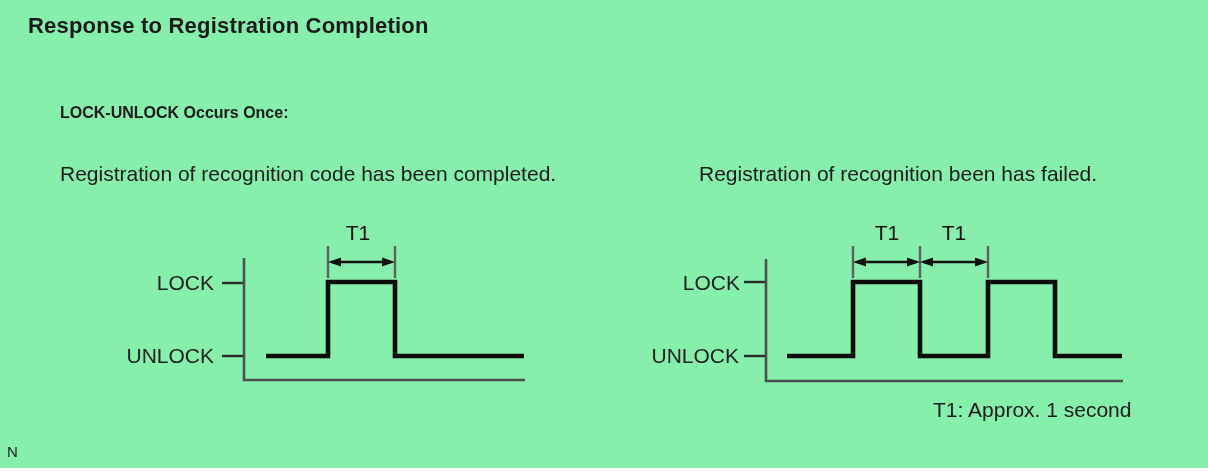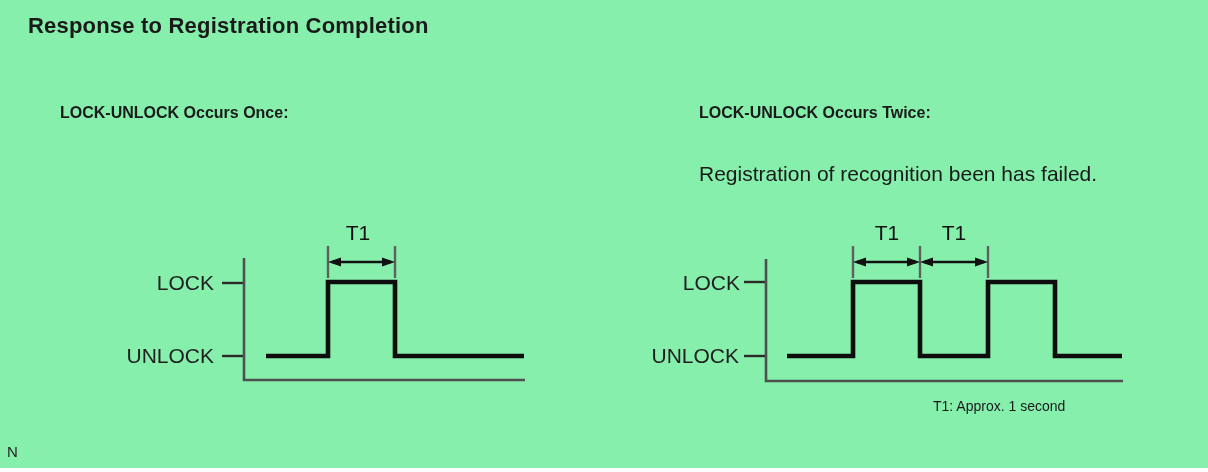--- a/index.html
+++ b/index.html
@@ -56,41 +56,41 @@
   .waveform {
     stroke: #0d0d0d;
     stroke-width: 4.6;
     fill: none;
     stroke-linejoin: miter;
   }
   .timing-note {
     position: absolute;
     left: 933px;
     top: 398px;
-    font-size: 14px;
+    font-size: 21px;
     white-space: nowrap;
   }
   .footnote-marker {
     position: absolute;
     left: 7px;
     top: 443px;
     font-size: 15px;
     color: #222222;
   }
 </style>
 </head>
 <body>
 
 <div class="canvas">
 
   <div class="doc-title">Response to Registration Completion</div>
 
   <div class="section-heading sec-left">LOCK-UNLOCK Occurs Once:</div>
-  <div class="section-heading sec-right">LOCK-UNLOCK Occurs Twice:</div>
 
+  <div class="section-desc sec-left">Registration of recognition code has been completed.</div>
   <div class="section-desc sec-right">Registration of recognition been has failed.</div>
 
   <svg class="diagram-svg diagram-once" width="412" height="182" viewBox="0 0 412 182">
 
     <text class="axis-label" x="86" y="76" text-anchor="end">LOCK</text>
     <text class="axis-label" x="86" y="149" text-anchor="end">UNLOCK</text>
 
     <line class="tick-line" x1="94" y1="69" x2="117" y2="69"></line>
     <line class="tick-line" x1="94" y1="142" x2="117" y2="142"></line>
 

